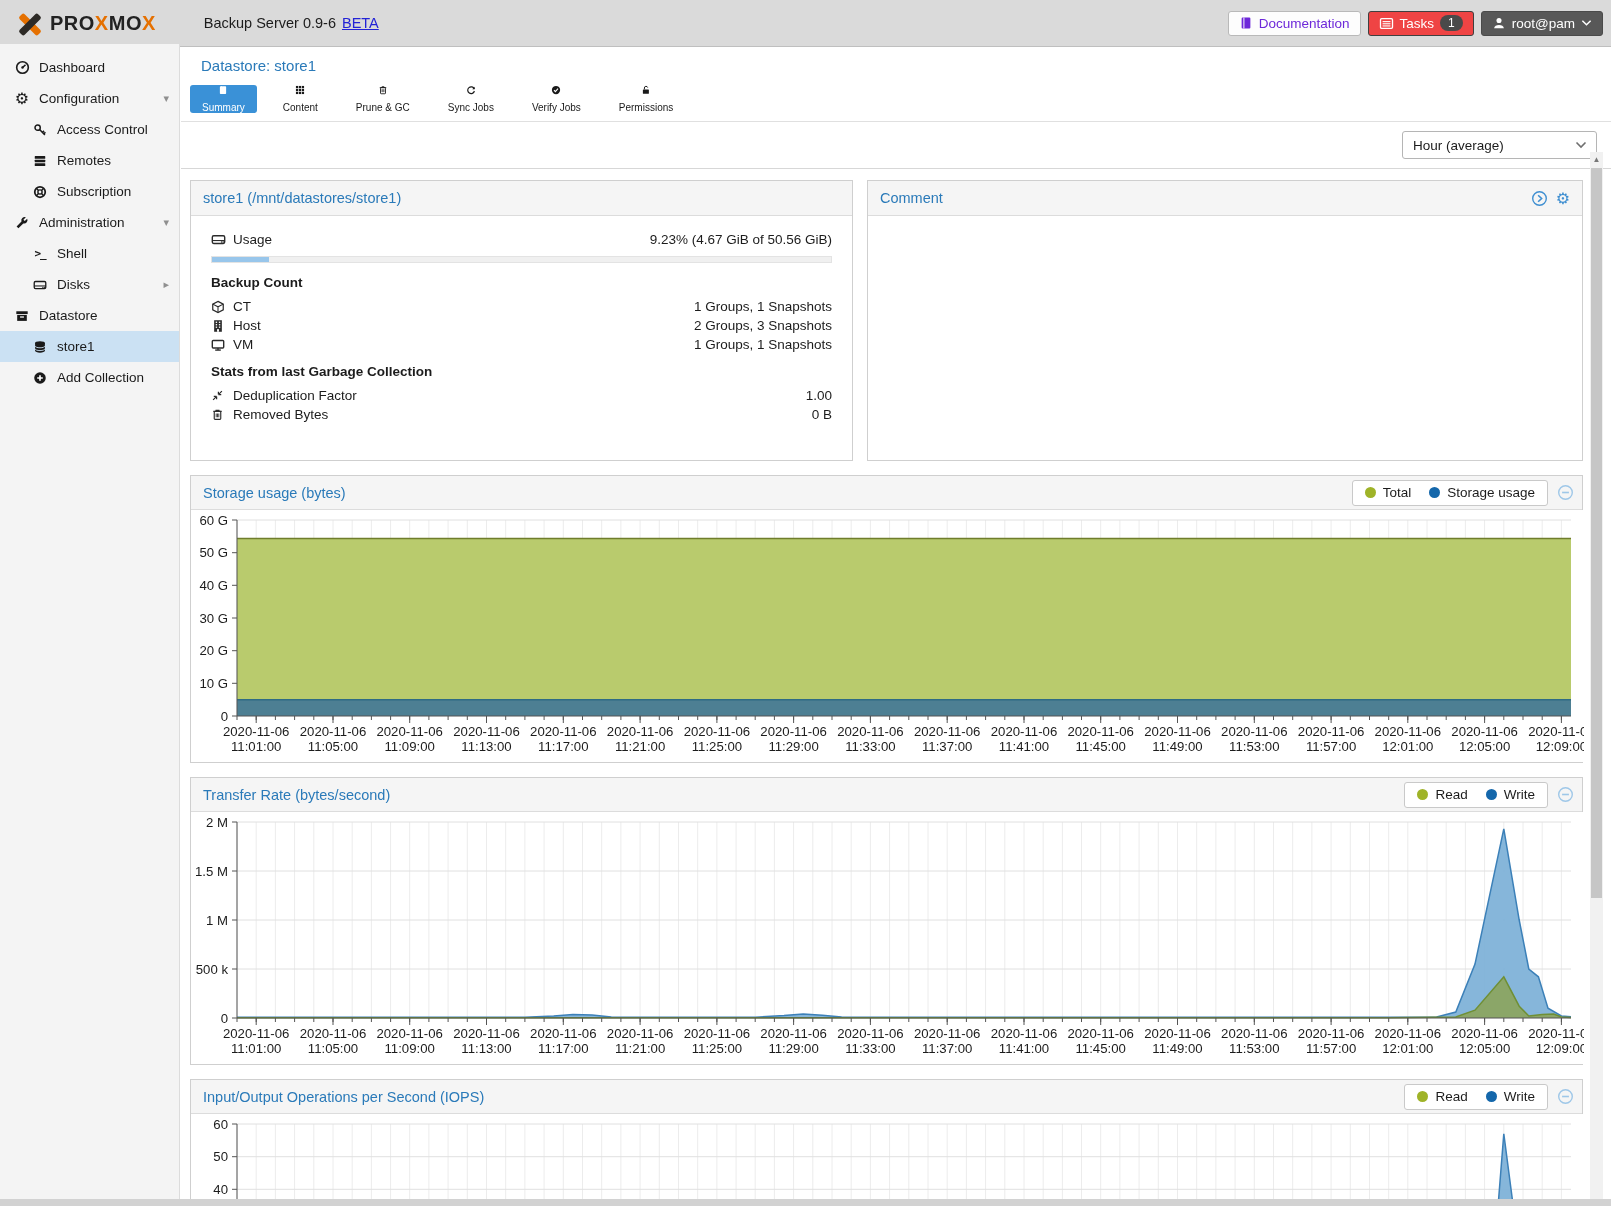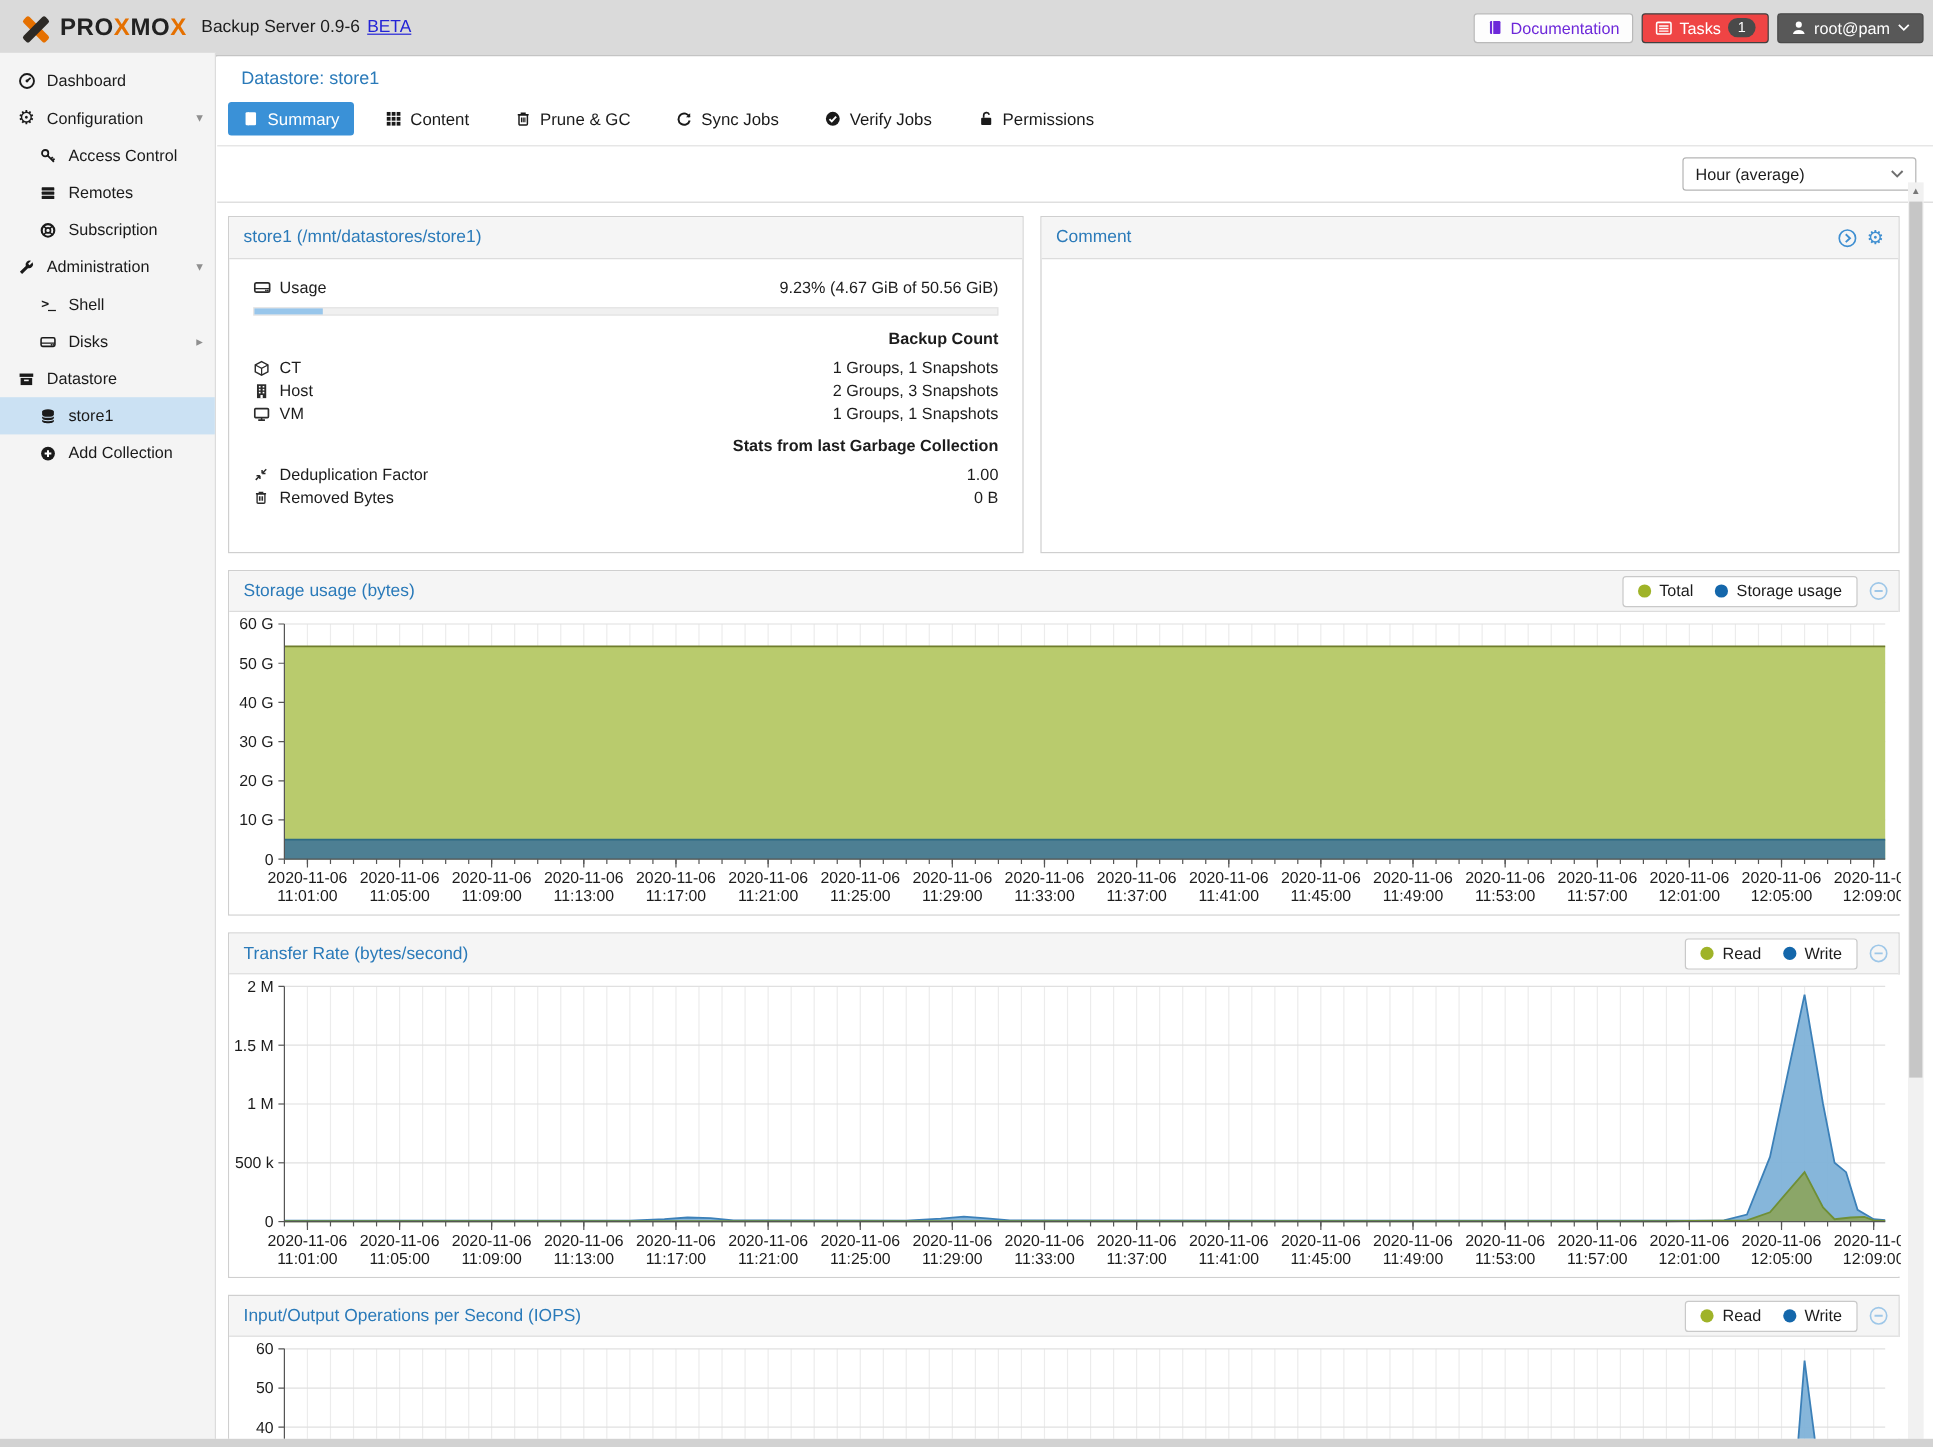--- a/index.html
+++ b/index.html
@@ -9,21 +9,21 @@
 
   
   .topbar { position:absolute; top:0; left:0; width:1611px; height:47px; background:#dadada;
     border-bottom:1px solid #bfbfbf; display:flex; align-items:center; padding:0 8px; }
   .logo-mark { position:relative; width:30px; height:26px; margin:0 6px 0 6px; flex:0 0 auto; }
   .logo-mark i { position:absolute; left:3px; top:11px; width:26px; height:7px; border-radius:2px; display:block; }
   .logo-mark .b1 { background:#e57000; transform:rotate(45deg); }
   .logo-mark .b2 { background:#2d2a26; transform:rotate(-45deg); }
   .brand { font-size:20px; font-weight:bold; letter-spacing:.5px; color:#222; margin-right:12px; }
   .brand .x { color:#e57000; }
-  .product { font-size:14.5px; color:#1c1c1c; margin-right:6px; }
+  .product { font-size:14.5px; color:#1c1c1c; margin-right:6px;margin-left:36px; }
   .beta { font-size:14.5px; color:#2323d6; text-decoration:underline; cursor:pointer; }
   .topbar-right { margin-left:auto; display:flex; align-items:center; gap:7px; }
   .tb-btn { height:25px; display:flex; align-items:center; gap:6px; padding:0 10px; border-radius:3px;
     font-size:13.5px; cursor:pointer; }
   .btn-doc { background:#fdfdfd; border:1px solid #b9b9b9; color:#6d28d9; }
   .btn-tasks { background:#ef4444; border:1px solid #404040; color:#fff; }
   .badge { background:#4a4a4a; color:#fff; border-radius:9px; font-size:12px; padding:1px 8px; }
   .btn-user { background:#585858; border:1px solid #4a4a4a; color:#fff; }
 
   
@@ -37,28 +37,28 @@
   .side-caret { position:absolute; right:10px; color:#8f8f8f; font-size:11px; }
   .gear-glyph { font-size:16px; line-height:1; }
   .shell-glyph { font-family:"DejaVu Sans Mono", monospace; font-size:11px; font-weight:bold; letter-spacing:-1px; }
 
   
   .content { position:absolute; left:181px; top:47px; right:0; bottom:7px; background:#fff;
     display:flex; flex-direction:column; }
   .pagetitle-row { padding:10px 0 6px 20px; }
   .pagetitle { font-size:15px; color:#2a7ab9; }
   .tabs-row { display:flex; gap:14px; padding:4px 0 8px 9px; border-bottom:1px solid #e0e0e0; }
-  .tab { display:flex; align-items:center; gap:7px; height:28px; padding:0 12px; font-size:14px;
-    border-radius:3px; cursor:pointer; color:#1a1a1a; }
+  .tab { display:flex; align-items:center; gap:7px; height:28px; padding:0 12px; font-size:10px;
+    border-radius:3px; cursor:pointer; color:#1a1a1a;flex-direction:column; }
   .tab.active { background:#3a91d7; color:#fff; }
   .toolbar { display:flex; justify-content:flex-end; padding:9px 14px 9px; border-bottom:1px solid #d7d7d7; }
   .select { width:195px; height:28px; background:#fff; border:1px solid #b5b5b5; border-radius:3px;
     display:flex; align-items:center; justify-content:space-between; padding:0 9px 0 10px; font-size:13.5px; cursor:pointer; }
 
-  .scrollregion { flex:1; overflow:hidden; position:relative; padding:11px 4px 0 9px;text-align:right; }
+  .scrollregion { flex:1; overflow:hidden; position:relative; padding:11px 4px 0 9px; }
   .toprow { display:flex; gap:14px; width:1393px; }
   .panel { border:1px solid #cfcfcf; background:#fff; }
   .panel-hd { height:35px; background:#f5f5f5; display:flex; align-items:center; padding:0 12px;
     border-bottom:1px solid #dcdcdc; }
   .panel-title { font-size:14.5px; color:#2a7ab9; }
   .store-panel { width:663px; height:281px; }
   .comment-panel { width:716px; height:281px; }
   .panel-hd .hd-icons { margin-left:auto; display:flex; gap:8px; align-items:center; color:#3f8fd1; }
   .panel-hd .gear-blue { color:#3f8fd1; font-size:16px; cursor:pointer; }
 

